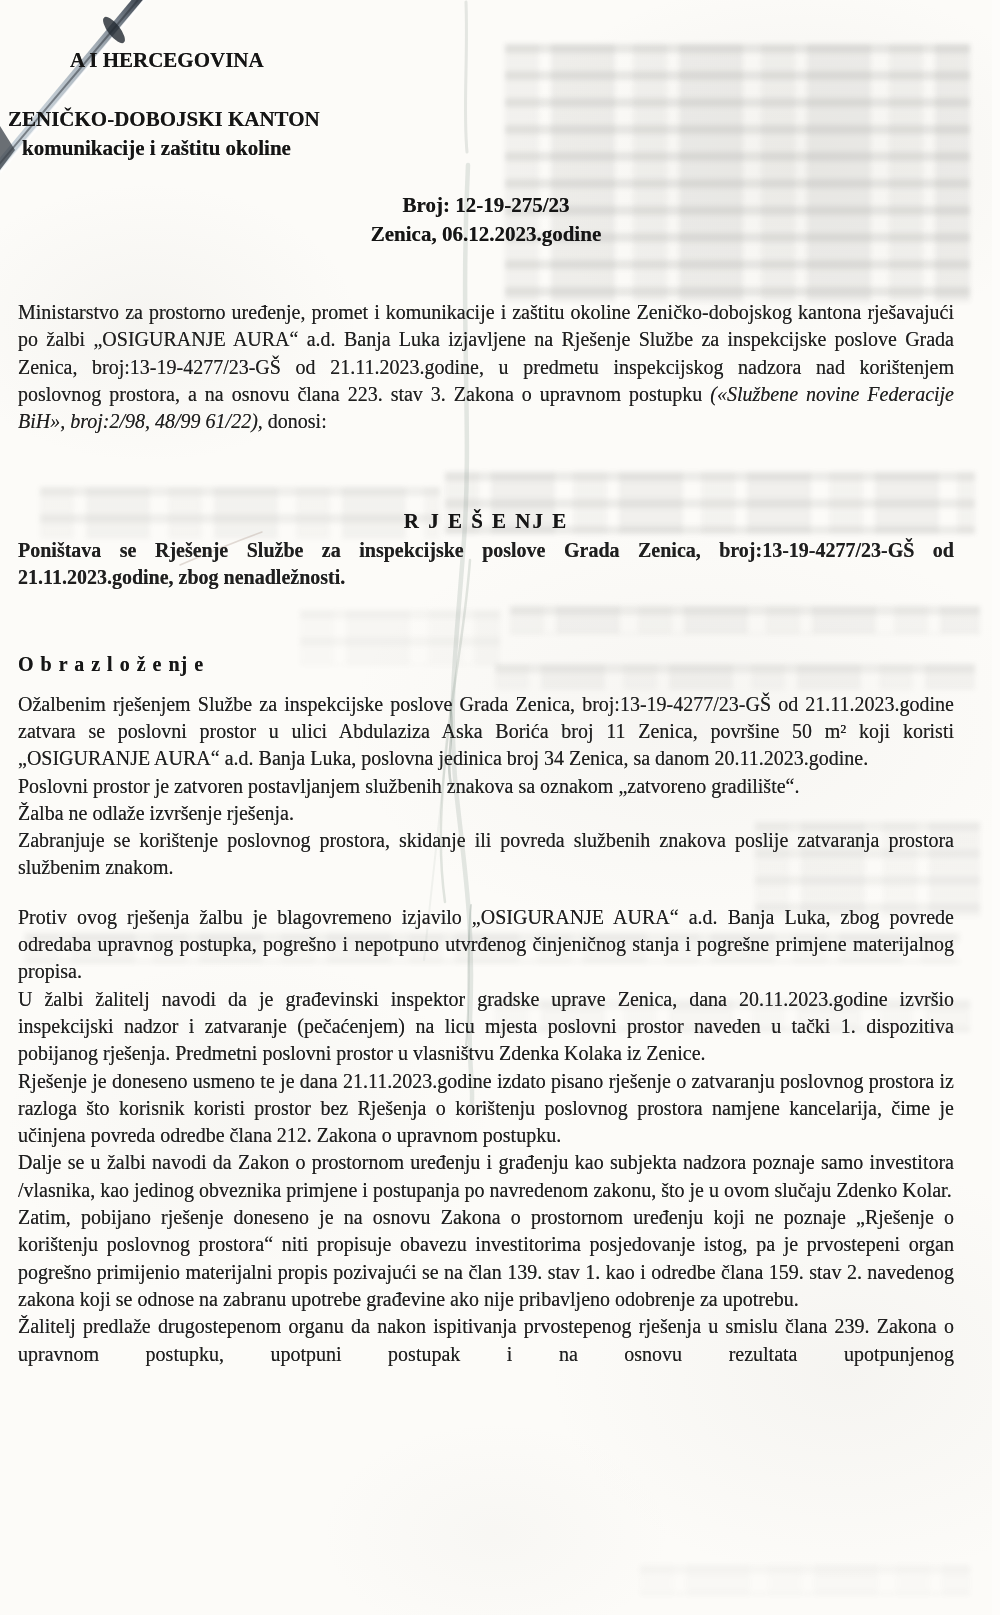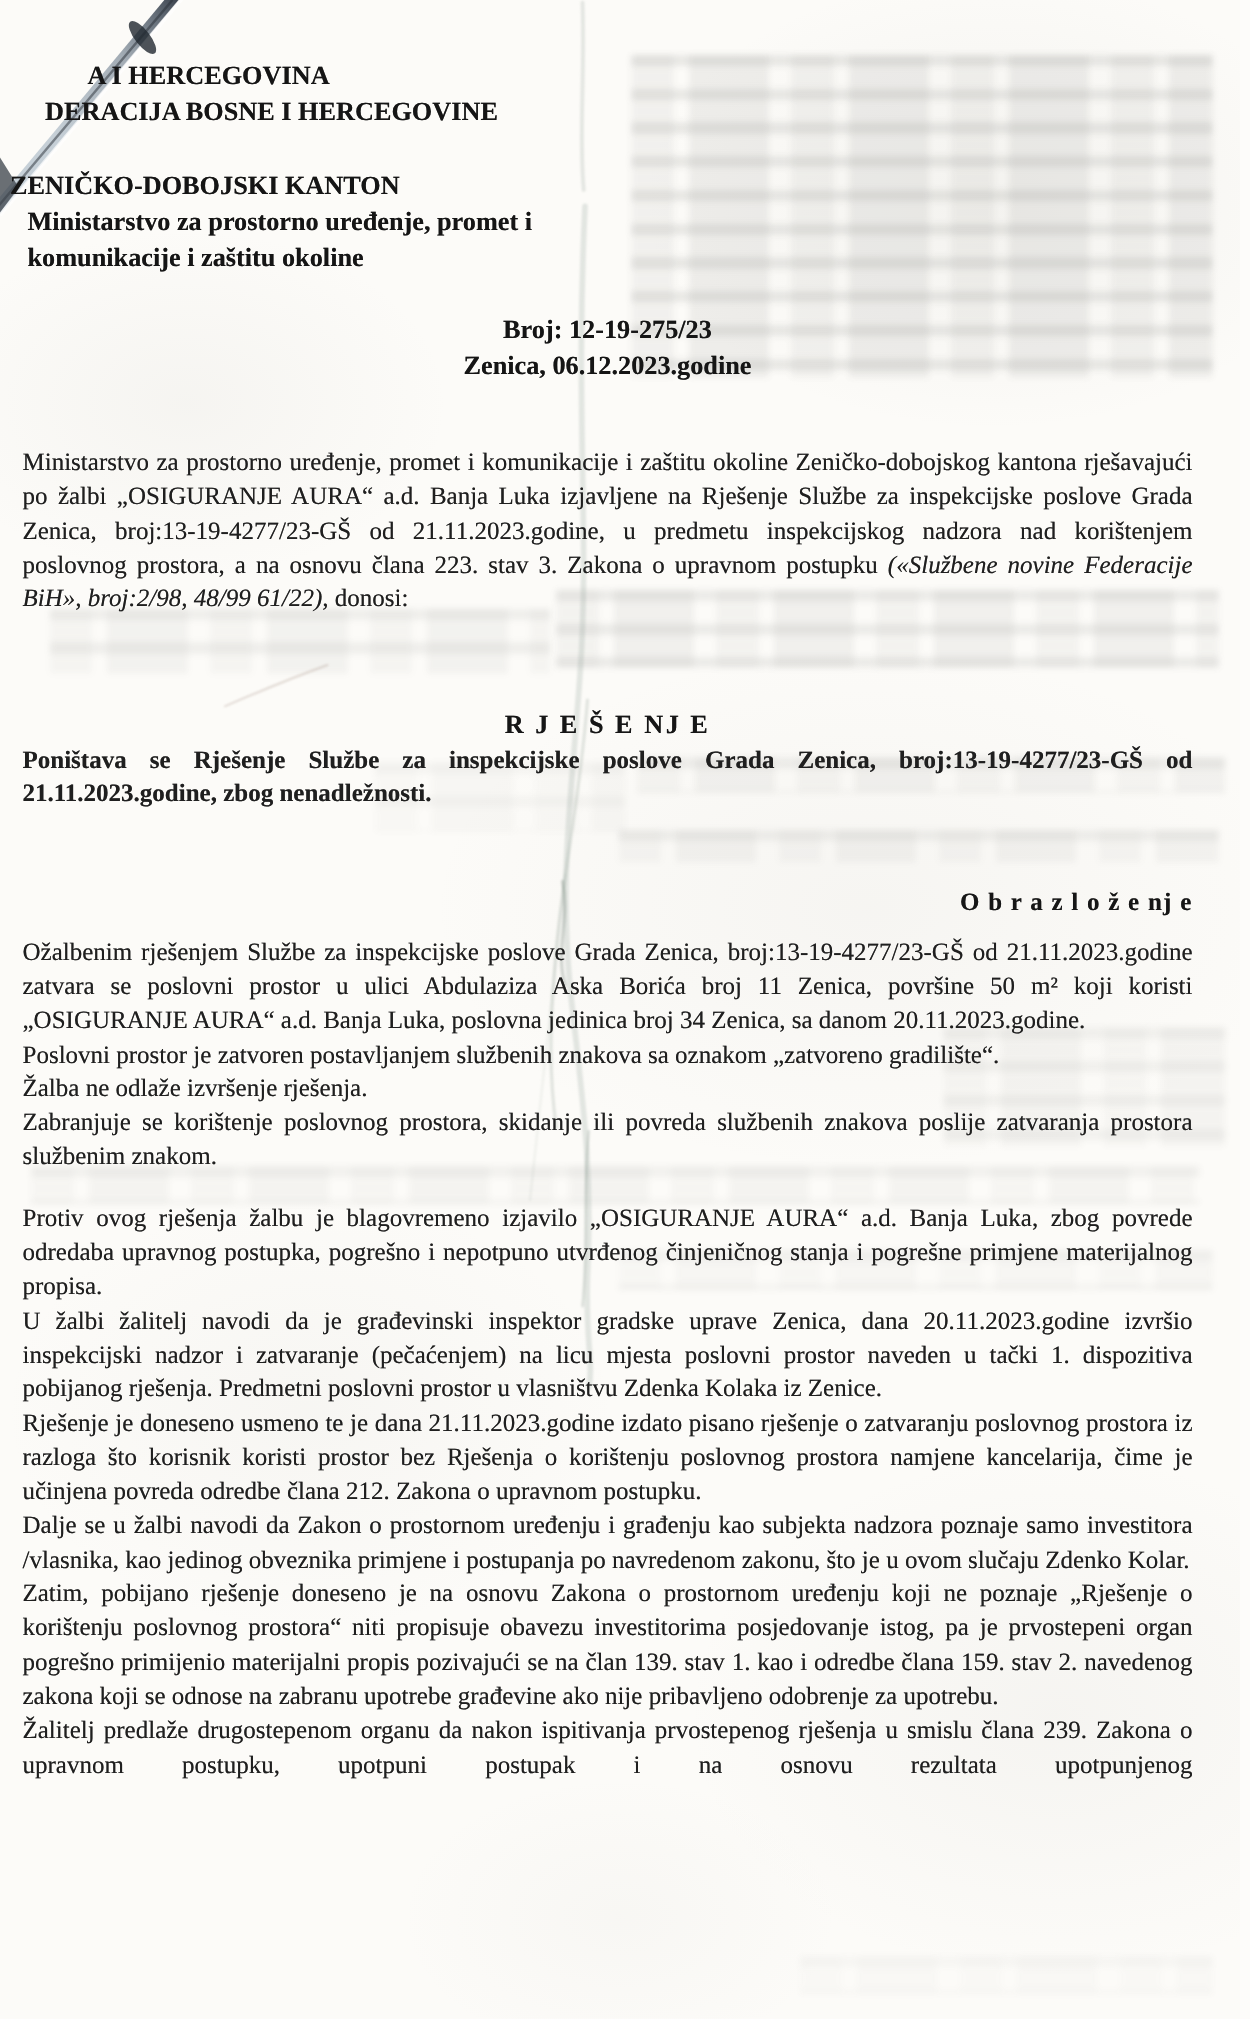--- a/index.html
+++ b/index.html
@@ -60,21 +60,21 @@
     margin-top:73px;
     text-align:center;
     font-weight:700;
     font-size:21px;
     letter-spacing:2px;
     color:#161616;
   }
   .decision-para{margin-top:1px;font-weight:bold;}
   .rationale-title{
     margin-top:60px;
-    text-align:right;
+    text-align:left;
     font-weight:700;
     font-size:20px;
     letter-spacing:1px;
     color:#161616;
   }
   .rationale-start{margin-top:12px;}
   .appeal-start{margin-top:22px;}
   .continues{text-align-last:justify;}
   i{font-style:italic;}
   
@@ -131,23 +131,21 @@
     <line x1="148" y1="-4" x2="0" y2="172" stroke="#ffffff" stroke-width="3" opacity="0.7"></line>
     <line x1="138" y1="0" x2="-4" y2="168" stroke="#2a3038" stroke-width="2" opacity="0.5"></line>
     <ellipse cx="114" cy="30" rx="6" ry="16" transform="rotate(-38 114 30)" fill="#202830" opacity="0.8"></ellipse>
     <polygon points="0,126 15,150 0,170" fill="#3a4048" opacity="0.75"></polygon>
   </svg>
 
   <div class="content">
 
     <div class="letterhead">
       <div class="lh1">A I HERCEGOVINA</div>
-      <div class="lh2">DERACIJA BOSNE I HERCEGOVINE</div>
       <div class="lh3">ZENIČKO-DOBOJSKI KANTON</div>
-      <div class="lh4">Ministarstvo za prostorno uređenje, promet i</div>
       <div class="lh5">komunikacije i zaštitu okoline</div>
     </div>
 
     <div class="refblock">
       <div>Broj: 12-19-275/23</div>
       <div>Zenica, 06.12.2023.godine</div>
     </div>
 
     <p class="para intro"><span>Ministarstvo za prostorno uređenje, promet i komunikacije i zaštitu okoline Zeničko-dobojskog kantona rješavajući po žalbi „OSIGURANJE AURA“ a.d. Banja Luka izjavljene na Rješenje Službe za inspekcijske poslove Grada Zenica, broj:13-19-4277/23-GŠ od 21.11.2023.godine, u predmetu inspekcijskog nadzora nad korištenjem poslovnog prostora, a na osnovu člana 223. stav 3. Zakona o upravnom postupku </span><i>(«Službene novine Federacije BiH», broj:2/98, 48/99 61/22),</i><span> donosi:</span></p>
 

